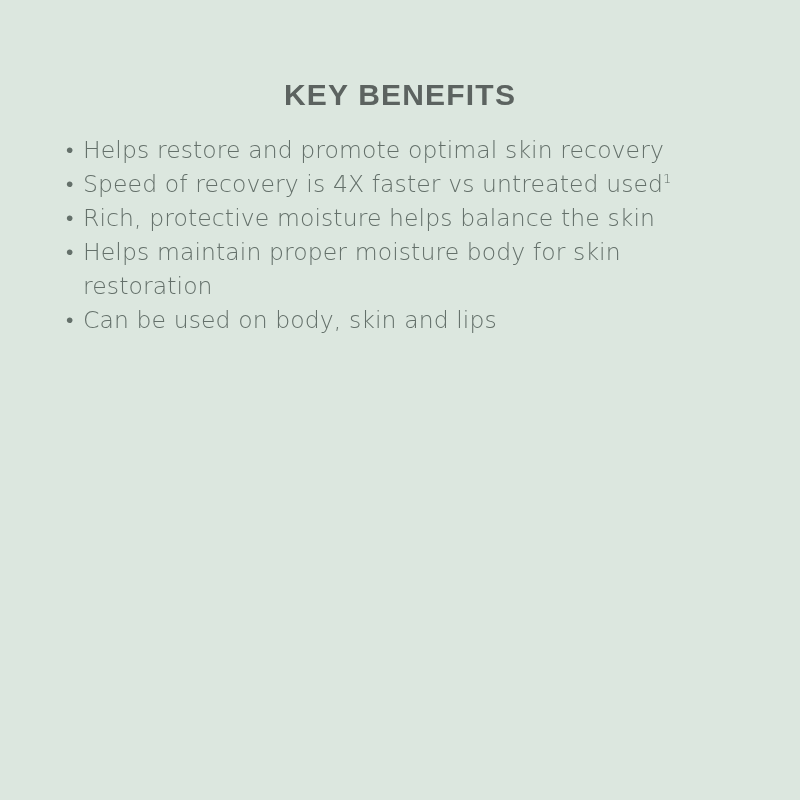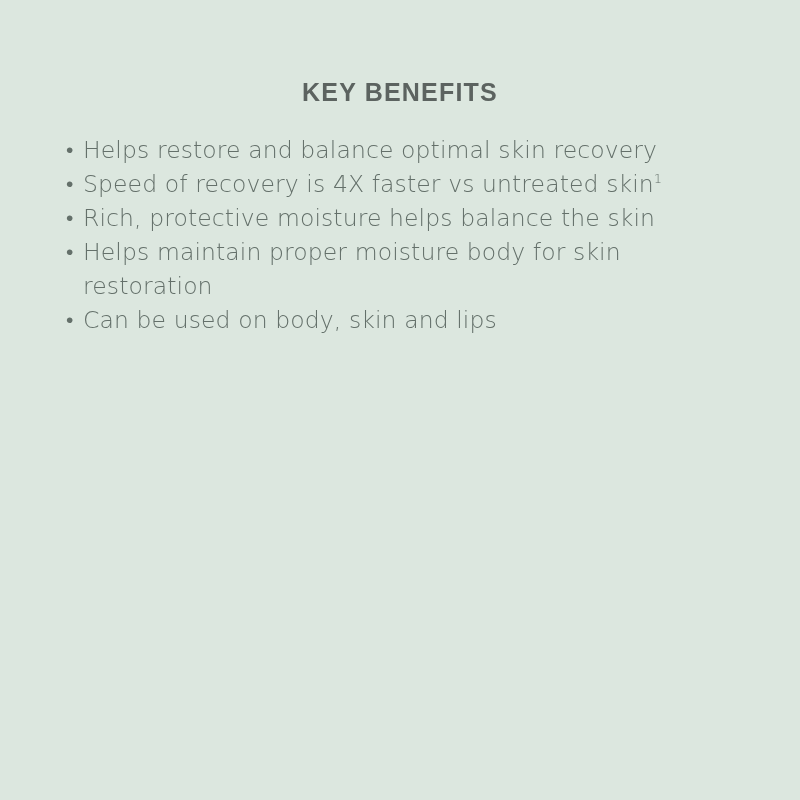--- a/index.html
+++ b/index.html
@@ -18,21 +18,21 @@
     width: 800px;
     height: 800px;
     box-sizing: border-box;
   }
   .heading {
     position: absolute;
     top: 78px;
     left: 0;
     width: 800px;
     text-align: center;
-    font-size: 25px;
+    font-size: 30px;
     font-weight: bold;
     letter-spacing: 1.2px;
     color: #5c6360;
     font-family: "Liberation Sans", sans-serif;
   }
   .benefits {
     position: absolute;
     top: 133px;
     left: 66px;
     width: 680px;
@@ -67,26 +67,26 @@
 <body style="background: rgb(220, 231, 223);">
 
 <div class="page">
 
   <div class="heading">KEY BENEFITS</div>
 
   <div class="benefits">
 
     <div class="benefit-item">
       <span class="bullet">•</span>
-      <span class="benefit-text"><span>Helps restore and balance optimal skin recovery</span><span class="sup"></span></span>
+      <span class="benefit-text"><span>Helps restore and promote optimal skin recovery</span><span class="sup"></span></span>
     </div>
 
     <div class="benefit-item">
       <span class="bullet">•</span>
-      <span class="benefit-text"><span>Speed of recovery is 4X faster vs untreated skin</span><span class="sup">1</span></span>
+      <span class="benefit-text"><span>Speed of recovery is 4X faster vs untreated used</span><span class="sup">1</span></span>
     </div>
 
     <div class="benefit-item">
       <span class="bullet">•</span>
       <span class="benefit-text"><span>Rich, protective moisture helps balance the skin</span><span class="sup"></span></span>
     </div>
 
     <div class="benefit-item">
       <span class="bullet">•</span>
       <span class="benefit-text"><span>Helps maintain proper moisture body for skin restoration</span><span class="sup"></span></span>

